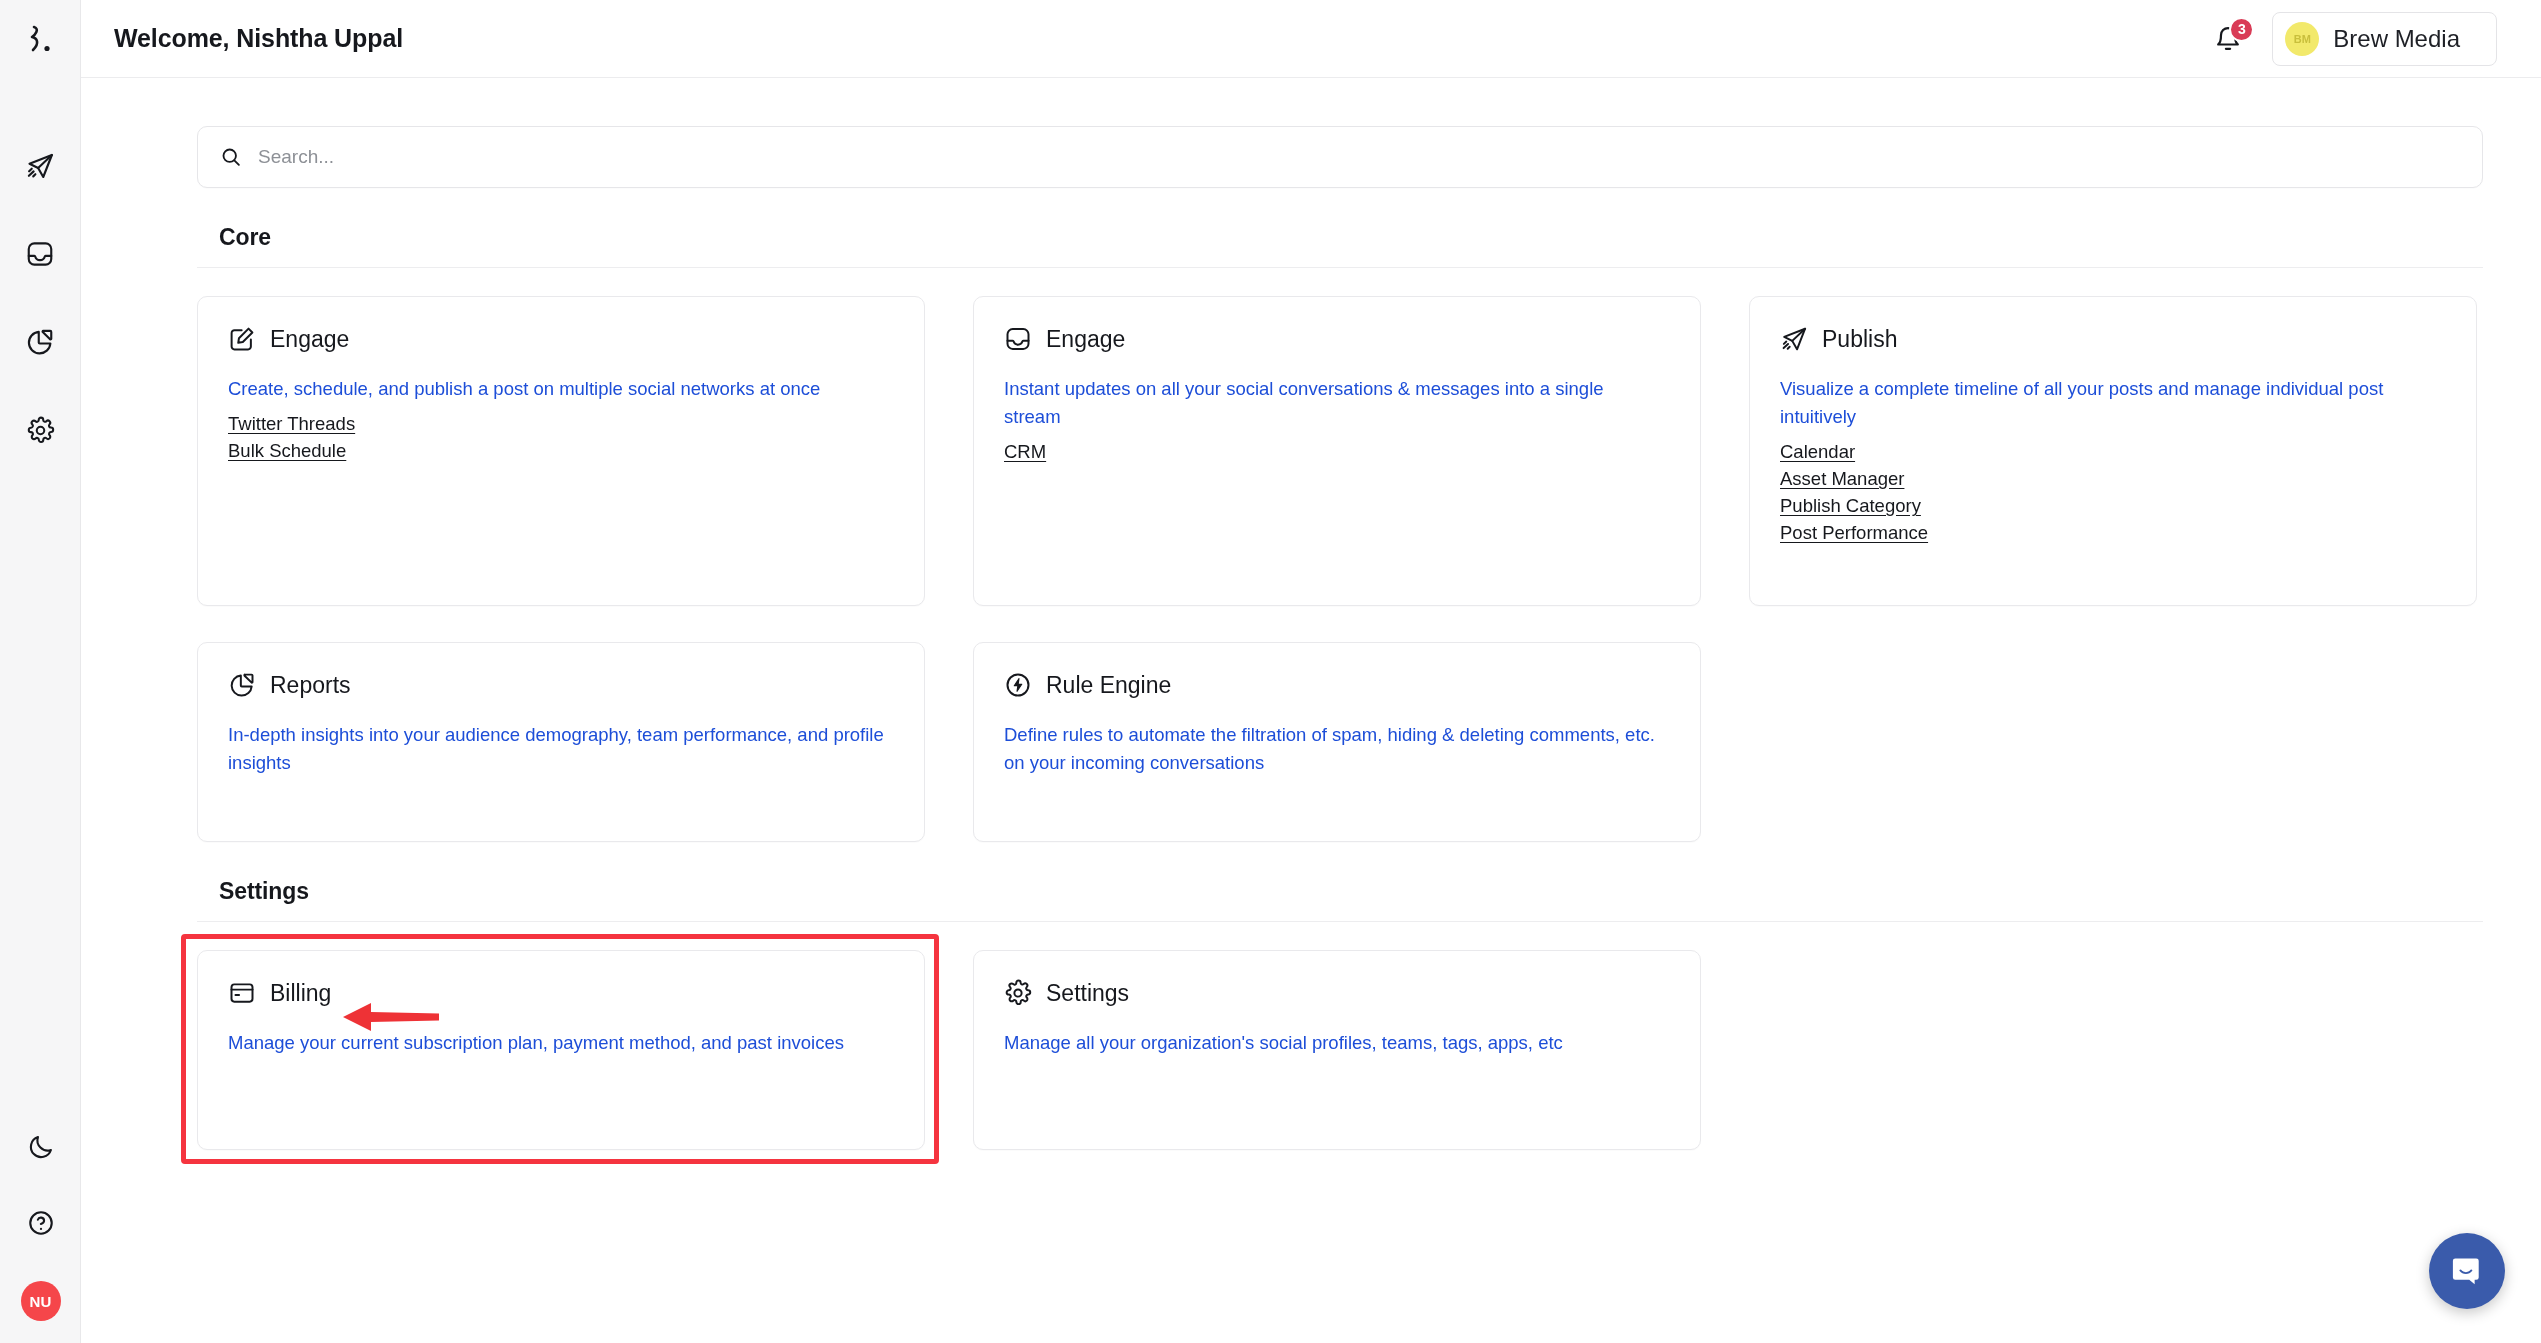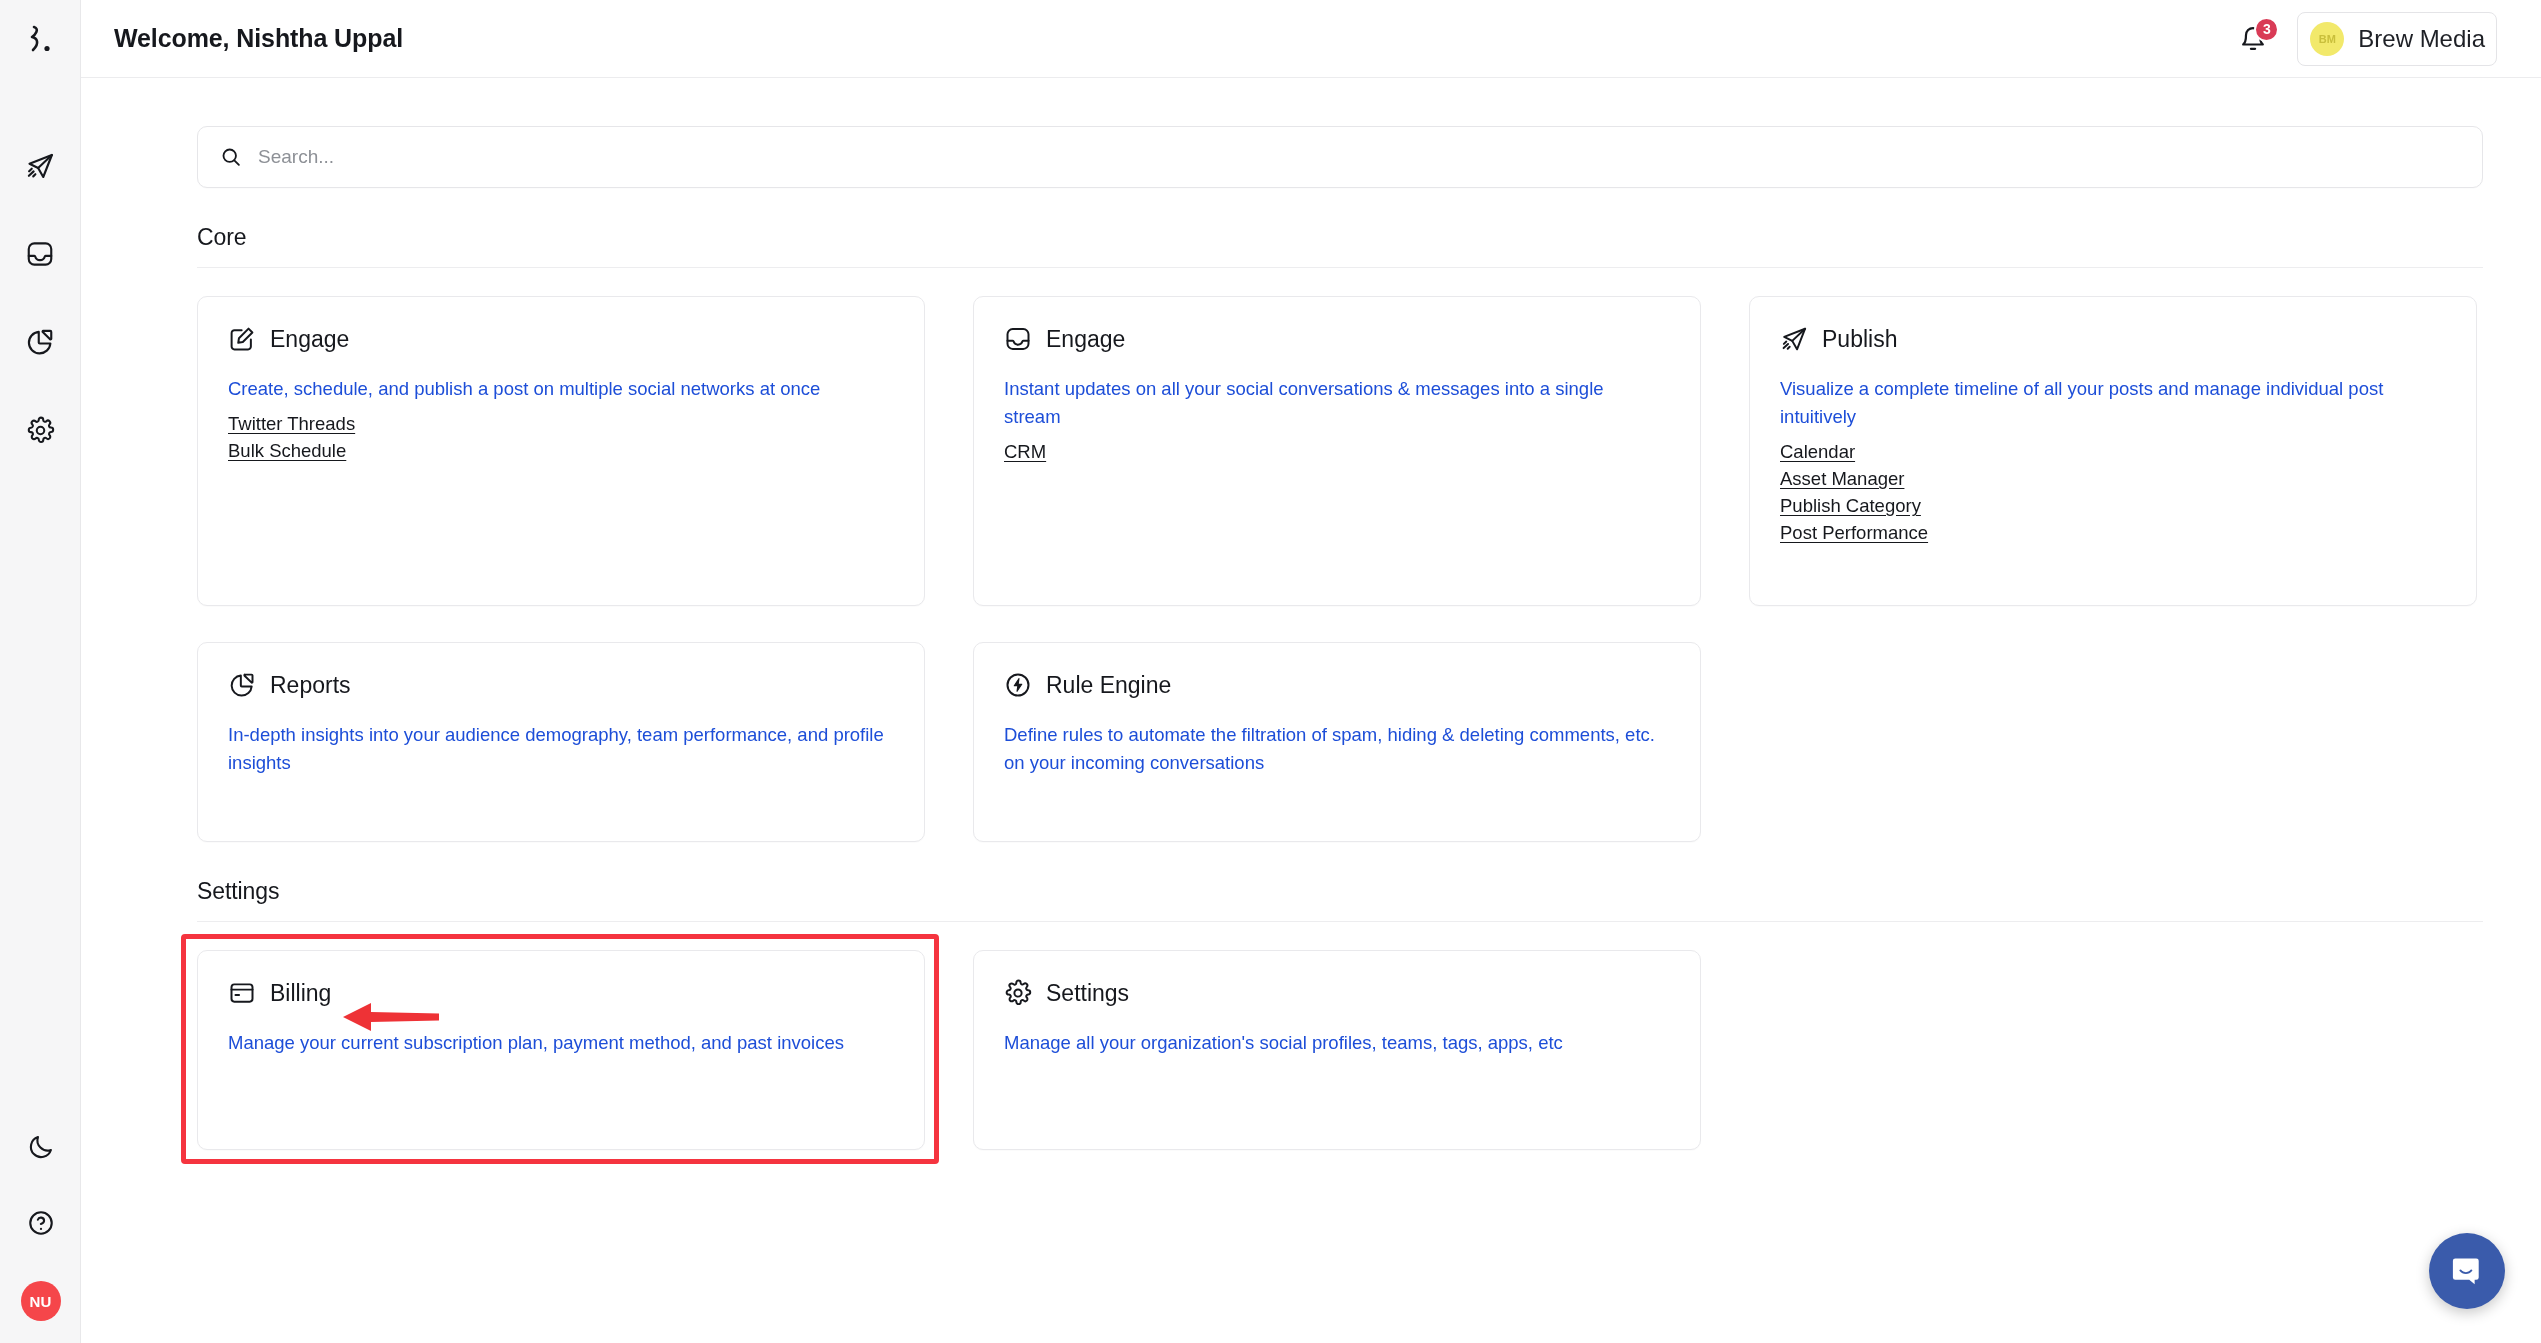--- a/index.html
+++ b/index.html
@@ -61,21 +61,21 @@
     min-width: 25px; height: 25px; padding: 0 5px;
     border-radius: 13px; background: #d93b56; color: #fff;
     font-size: 14px; font-weight: 600;
     display: flex; align-items: center; justify-content: center;
     border: 2px solid #ffffff;
   }
 
   .org-pill {
     display: flex; align-items: center; gap: 14px;
     border: 1px solid #e4e4e7; border-radius: 8px;
-    padding: 9px 11px 9px 12px; cursor: pointer; background: #fff;
+    padding: 9px 36px 9px 12px; cursor: pointer; background: #fff;
   }
   .org-avatar {
     width: 34px; height: 34px; border-radius: 50%;
     background: #f2e96b; color: #c9bf3c;
     font-size: 11px; font-weight: 700;
     display: flex; align-items: center; justify-content: center;
   }
   .org-name { font-size: 24px; color: #1e2026; font-weight: 400; }
 
   .content { padding: 48px 58px 0 116px; }
@@ -87,21 +87,21 @@
     box-shadow: 0 1px 1px rgba(0,0,0,0.015);
   }
   .search-input {
     border: none; outline: none; flex: 1;
     font-size: 19px; color: #0c4a6e;
     font-family: "Liberation Sans", sans-serif; background: transparent;
   }
   .search-input::placeholder { color: #8d9096; }
 
   .section { margin-top: 36px; }
-  .section-title { font-size: 23px; font-weight: 400; color: #16181d; letter-spacing: -0.1px; }
+  .section-title { font-size: 23px; font-weight: 700; color: #16181d; letter-spacing: -0.1px; margin-left: 22px; }
   .section-rule { height: 1px; background: #ededef; margin-top: 16px; }
 
   .card-grid {
     display: grid;
     grid-template-columns: repeat(3, 728px);
     column-gap: 48px;
     row-gap: 36px;
     margin-top: 28px;
   }
 

